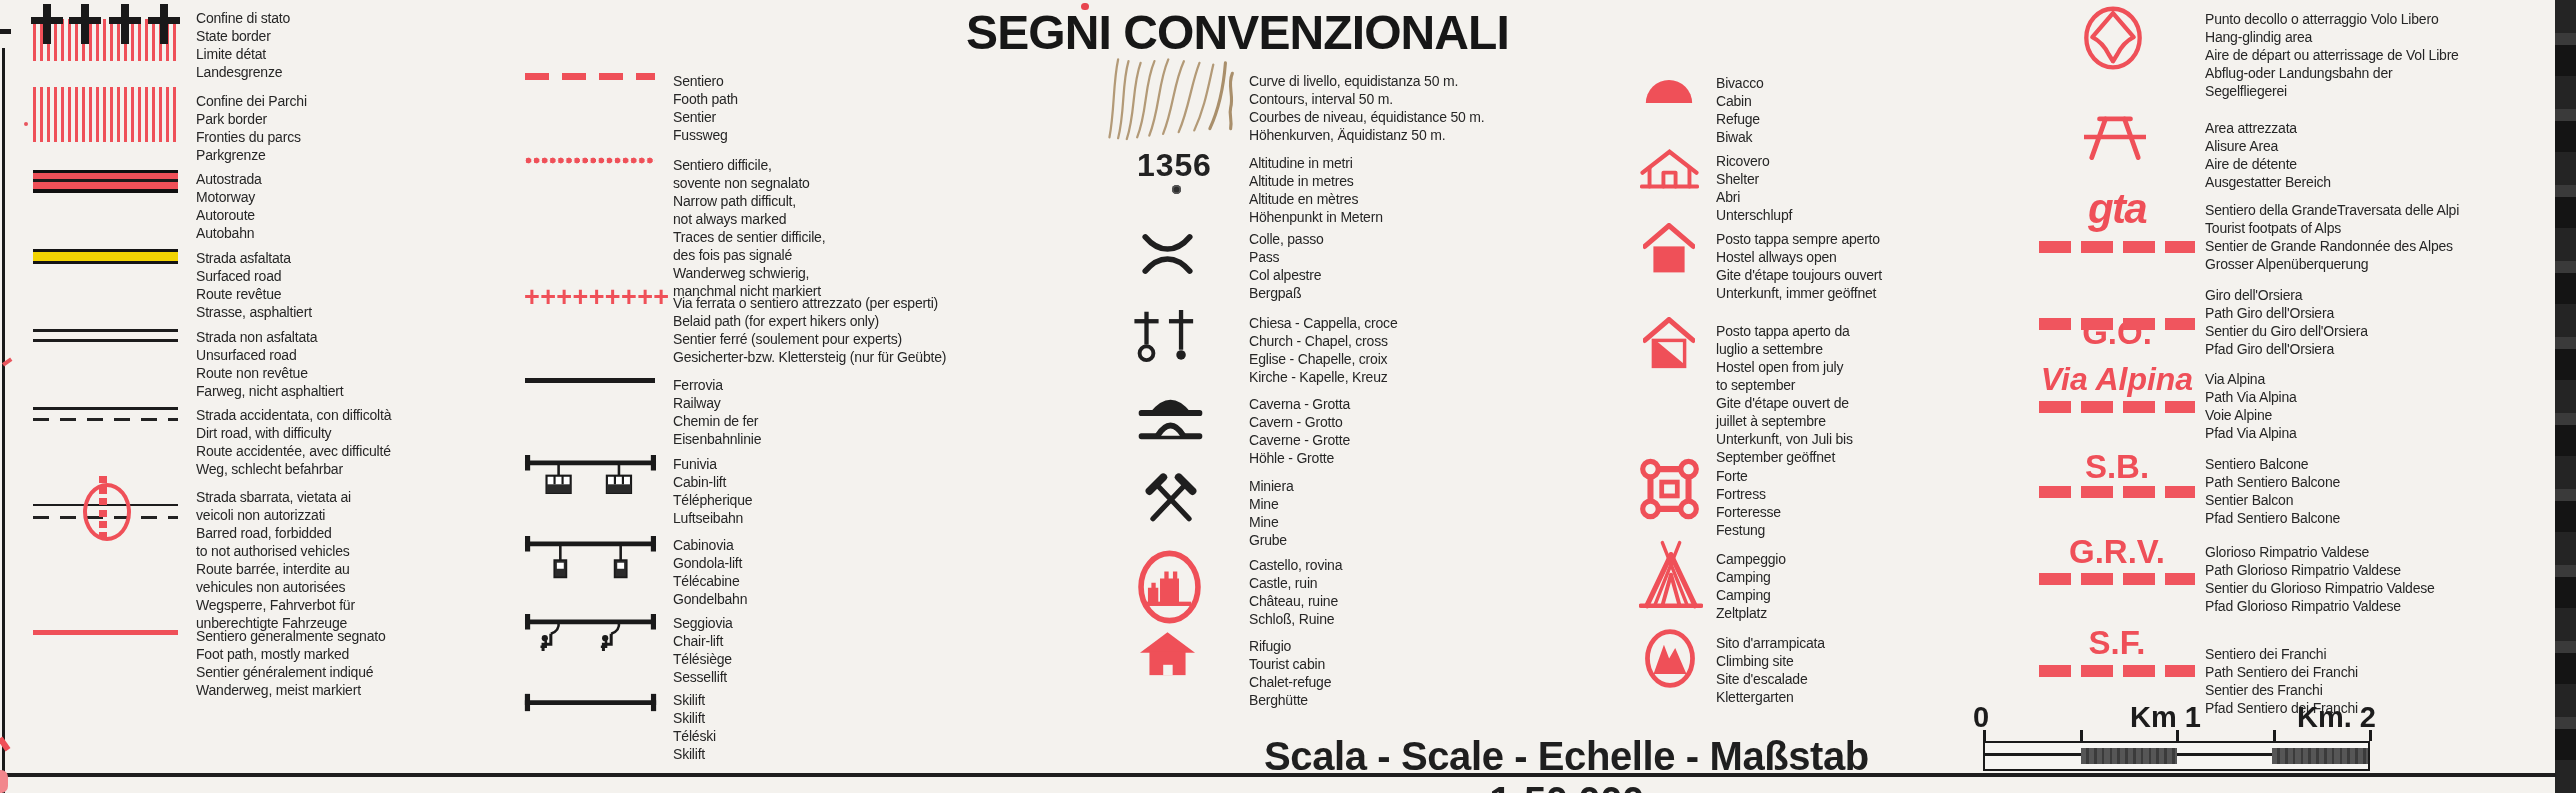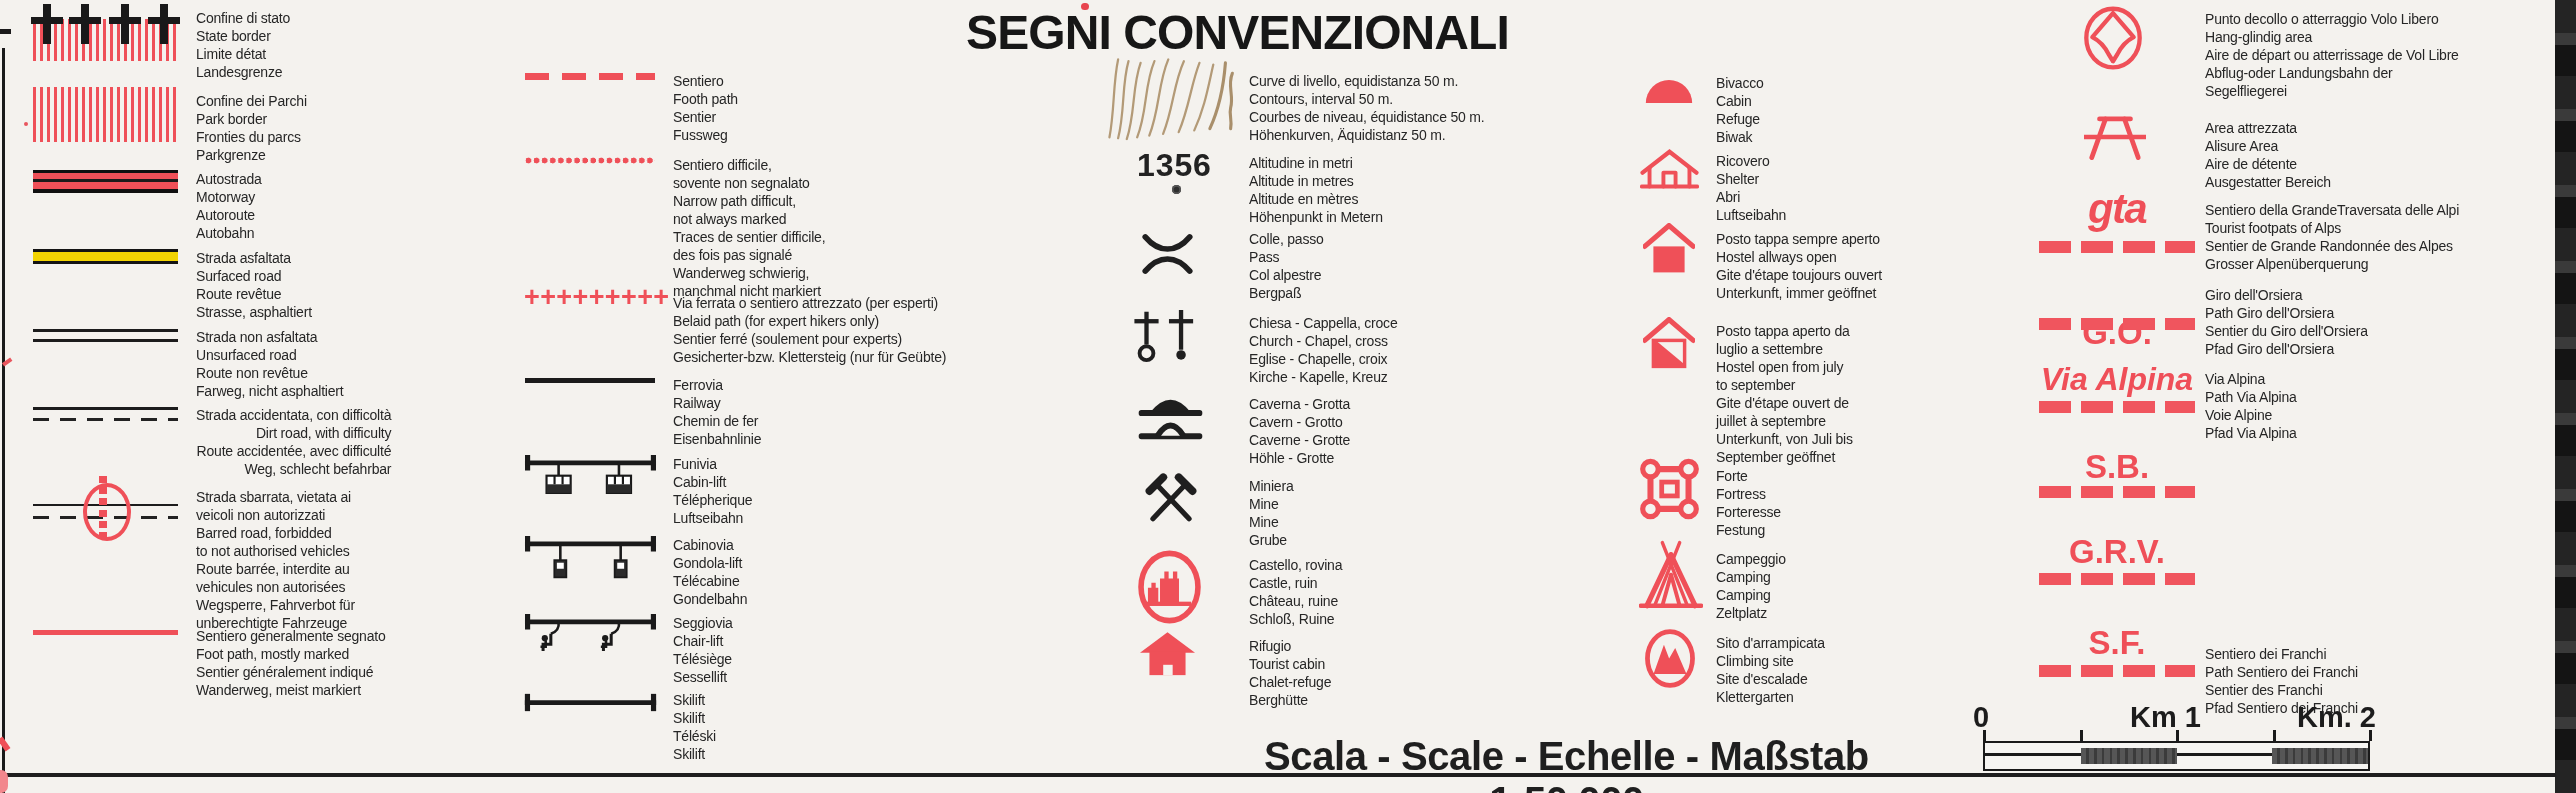--- a/index.html
+++ b/index.html
@@ -112,21 +112,21 @@
 Autoroute
 Autobahn</div>
   <div class="txt" style="left:196px;top:249px;">Strada asfaltata
 Surfaced road
 Route revêtue
 Strasse, asphaltiert</div>
   <div class="txt" style="left:196px;top:328px;">Strada non asfaltata
 Unsurfaced road
 Route non revêtue
 Farweg, nicht asphaltiert</div>
-  <div class="txt" style="left:196px;top:406px;text-align:right;">Strada accidentata, con difficoltà
+  <div class="txt" style="left:196px;top:406px;">Strada accidentata, con difficoltà
 Dirt road, with difficulty
 Route accidentée, avec difficulté
 Weg, schlecht befahrbar</div>
   <div class="txt" style="left:196px;top:488px;">Strada sbarrata, vietata ai
 veicoli non autorizzati
 Barred road, forbidded
 to not authorised vehicles
 Route barrée, interdite au
 vehicules non autorisées
 Wegsperre, Fahrverbot für
@@ -387,21 +387,21 @@
     <path d="M11,53 L23,19 L29,35 L36,23 L49,53 Z" fill="#ef5058"></path>
   </svg>
 
   <div class="txt" style="left:1716px;top:74px;">Bivacco
 Cabin
 Refuge
 Biwak</div>
   <div class="txt" style="left:1716px;top:152px;">Ricovero
 Shelter
 Abri
-Luftseibahn</div>
+Unterschlupf</div>
   <div class="txt" style="left:1716px;top:230px;">Posto tappa sempre aperto
 Hostel allways open
 Gite d'étape toujours ouvert
 Unterkunft, immer geöffnet</div>
   <div class="txt" style="left:1716px;top:322px;">Posto tappa aperto da
 luglio a settembre
 Hostel open from july
 to september
 Gite d'étape ouvert de
 juillet à septembre
@@ -464,20 +464,28 @@
 Sentier de Grande Randonnée des Alpes
 Grosser Alpenüberquerung</div>
   <div class="txt" style="left:2205px;top:286px;">Giro dell'Orsiera
 Path Giro dell'Orsiera
 Sentier du Giro dell'Orsiera
 Pfad Giro dell'Orsiera</div>
   <div class="txt" style="left:2205px;top:370px;">Via Alpina
 Path Via Alpina
 Voie Alpine
 Pfad Via Alpina</div>
+  <div class="txt" style="left:2205px;top:455px;">Sentiero Balcone
+Path Sentiero Balcone
+Sentier Balcon
+Pfad Sentiero Balcone</div>
+  <div class="txt" style="left:2205px;top:543px;">Glorioso Rimpatrio Valdese
+Path Glorioso Rimpatrio Valdese
+Sentier du Glorioso Rimpatrio Valdese
+Pfad Glorioso Rimpatrio Valdese</div>
   <div class="txt" style="left:2205px;top:645px;">Sentiero dei Franchi
 Path Sentiero dei Franchi
 Sentier des Franchi
 Pfad Sentiero dei Franchi</div>
 
   <div class="scala">Scala - Scale - Echelle - Maßstab 1:50.000</div>
 
   <div class="bar-label" style="left:1973px;top:701px;">0</div>
   <div class="bar-label" style="left:2130px;top:701px;">Km 1</div>
   <div class="bar-label" style="left:2297px;top:701px;">Km. 2</div>

